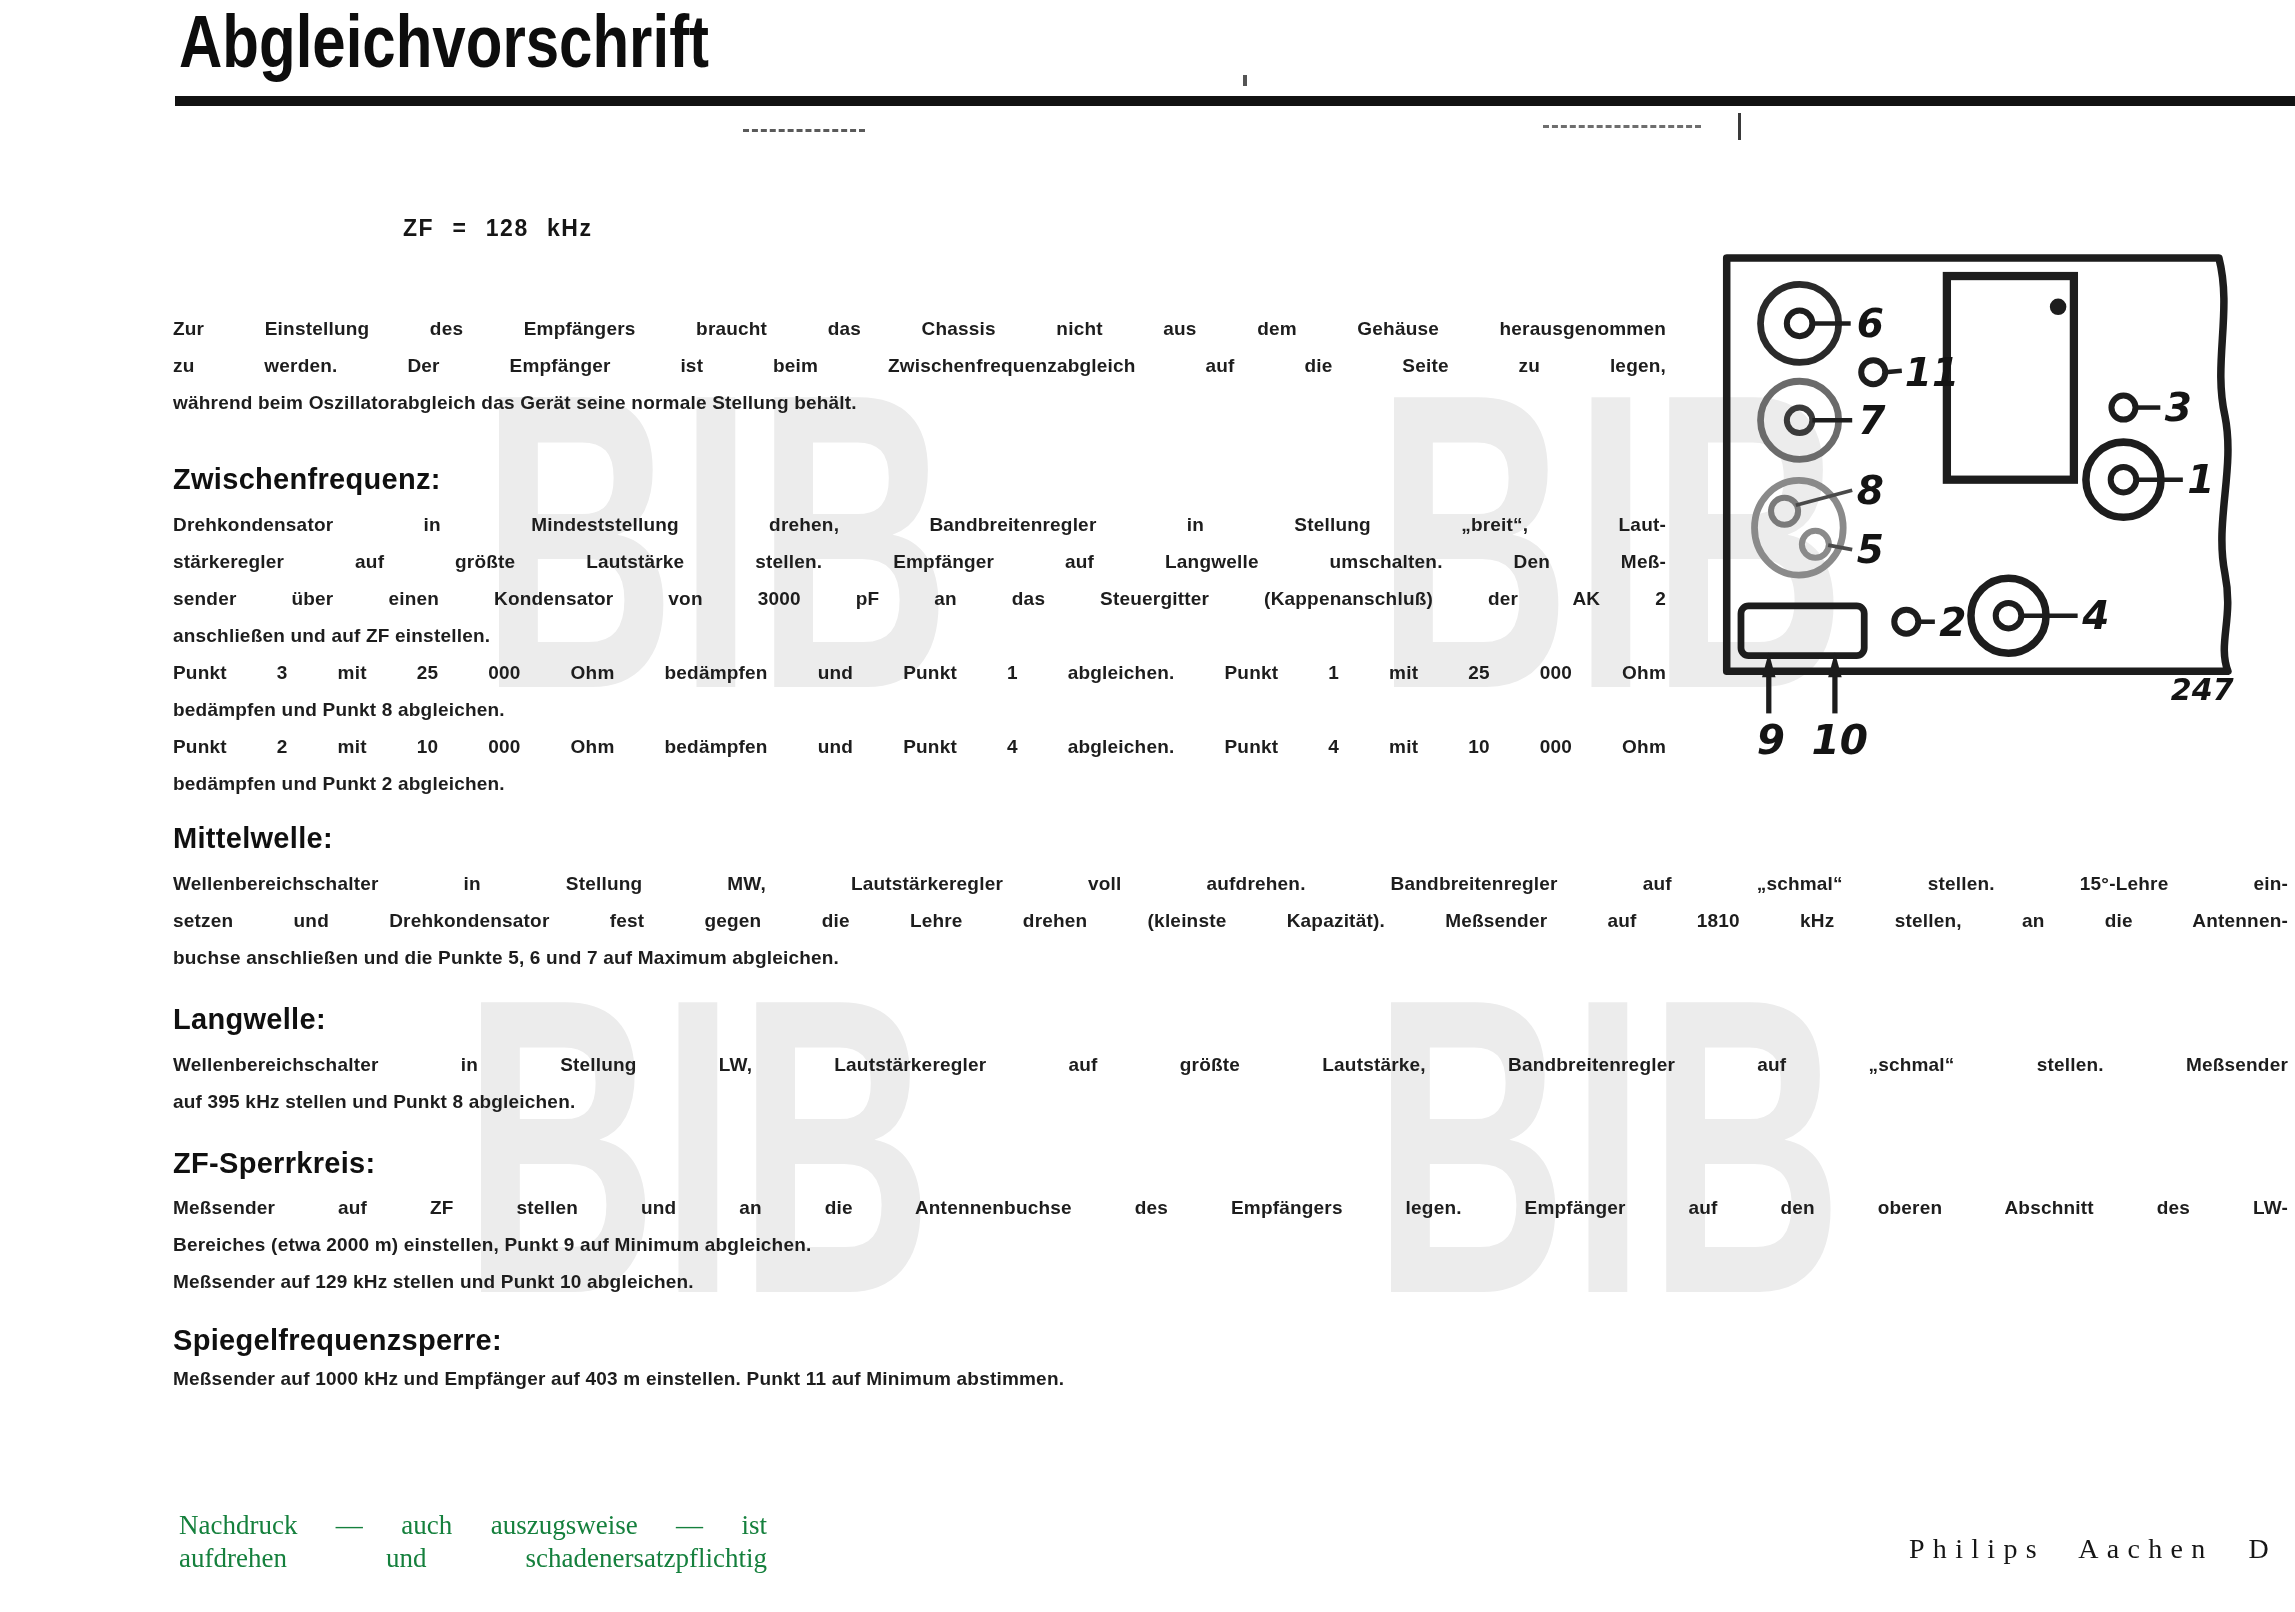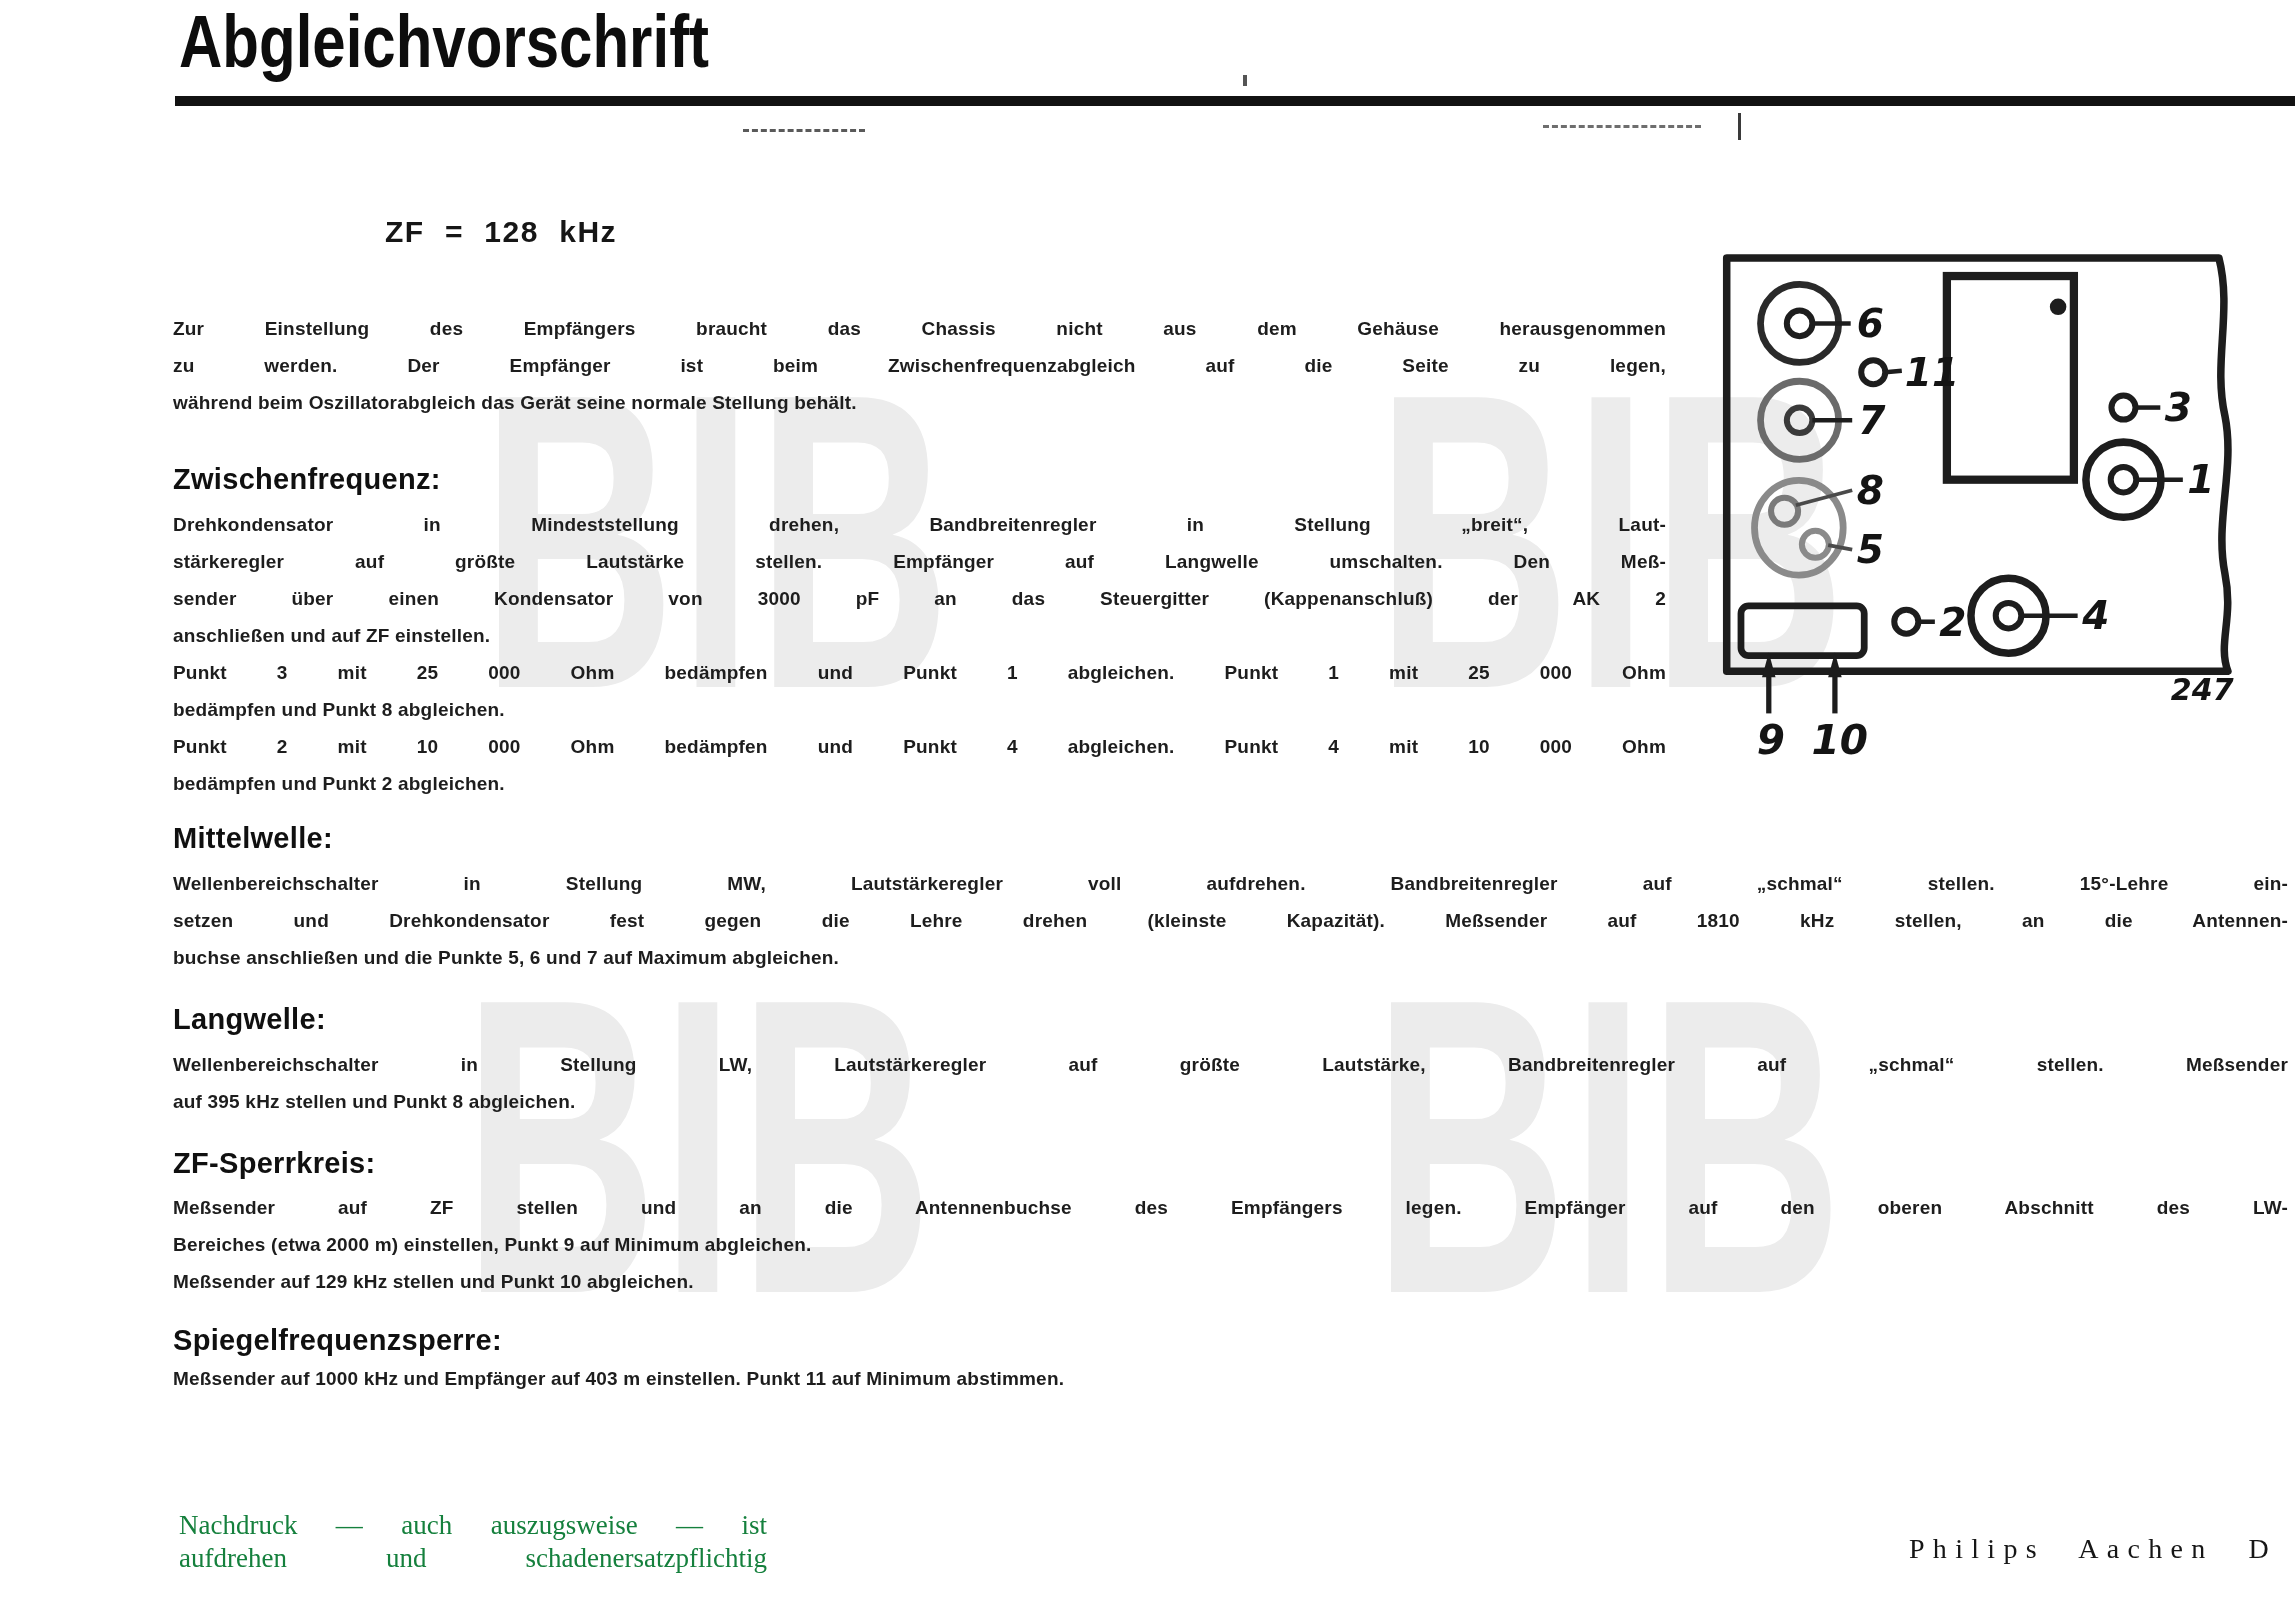--- a/index.html
+++ b/index.html
@@ -30,22 +30,22 @@
     font-size:75px; font-weight:bold; line-height:1.04;
     color:#0d0d0d; letter-spacing:0px;
     transform:scaleX(0.80); transform-origin:left top;
     white-space:nowrap; z-index:2;
   }
   .rule {
     position:absolute; left:175px; top:96px;
     width:2120px; height:9.8px; background:#121212; z-index:2;
   }
   .if-note {
-    position:absolute; left:385px; top:215px;
-    font-size:30px; font-weight:bold; letter-spacing:1.5px; word-spacing:10.5px;
+    position:absolute; left:403px; top:215px;
+    font-size:23px; font-weight:bold; letter-spacing:1.5px; word-spacing:10.5px;
     color:#161616; z-index:2; white-space:nowrap;
   }
   
   .col {
     position:absolute; left:173px; top:310px; width:2115px; z-index:2;
   }
   .ln {
     font-size:19px; font-weight:bold; line-height:37px;
     letter-spacing:0.2px; color:#1d1d1d; white-space:normal;
   }

